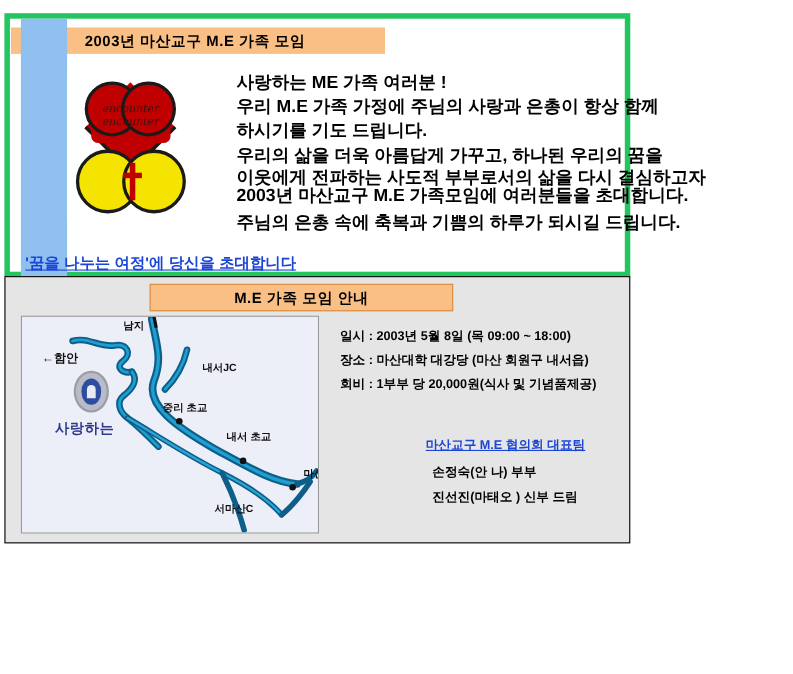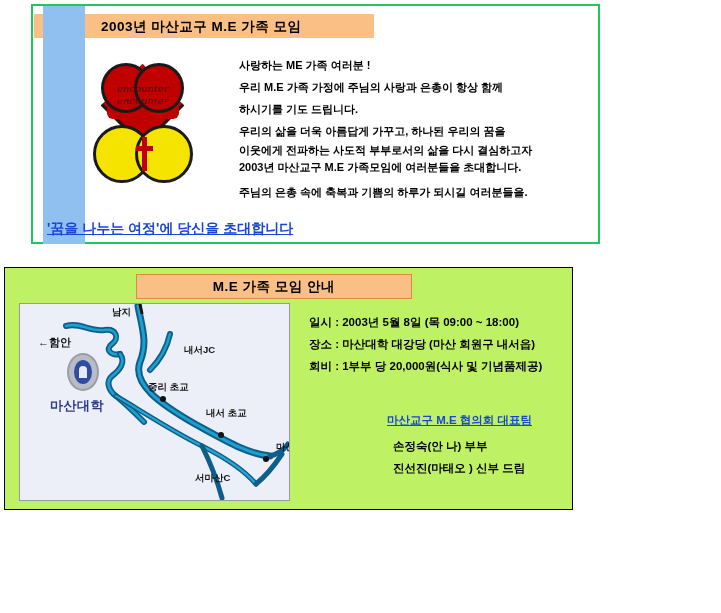--- a/index.html
+++ b/index.html
@@ -13,27 +13,26 @@
     height: 613px;
     font-family: "Liberation Sans", "DejaVu Sans", sans-serif;
     position: relative;
     overflow: hidden;
   }
 
   
   #panel-invitation {
     position: absolute;
     left: 4px;
-    top: 4px;
+    top: 12px;
     width: 569px;
     height: 240px;
-    border: 2px solid #22c55e;
+    border: 5px solid #22c55e;
     background: #ffffff;
     box-sizing: border-box;
-    margin-left: 27px;
   }
   .orange-title-band {
     position: absolute;
     left: 1px;
     top: 8px;
     width: 340px;
     height: 24px;
     background: #f9bf85;
   }
   .blue-stripe {
@@ -151,21 +150,21 @@
     height: 5px;
     background: #c00000;
     z-index: 7;
   }
 
   .invitation-body {
     position: absolute;
     left: 206px;
     top: 48px;
     width: 350px;
-    font-size: 11px;
+    font-size: 16px;
     font-weight: bold;
     color: #000000;
     line-height: 22px;
   }
   .invitation-body p { margin: 0 0 0 0; white-space: nowrap; }
   .invitation-body p.tight { line-height: 17px; }
 
   .invitation-link {
     position: absolute;
     left: 14px;
@@ -180,23 +179,22 @@
   }
 
   
   #panel-details {
     position: absolute;
     left: 4px;
     top: 251px;
     width: 569px;
     height: 243px;
     border: 1px solid #000000;
-    background: #bef264;
-    box-sizing: border-box;
-    margin-top: 16px;
+    background: #e5e5e5;
+    box-sizing: border-box;
   }
   .details-title-badge {
     position: absolute;
     left: 131px;
     top: 6px;
     width: 276px;
     height: 25px;
     background: #f9bf85;
     border: 1px solid #d98c3c;
     box-sizing: border-box;
@@ -342,21 +340,21 @@
     <div class="cross-h"></div>
   </div>
 
   <div class="invitation-body">
     <p>사랑하는 ME 가족 여러분 !</p>
     <p>우리 M.E 가족 가정에 주님의 사랑과 은총이 항상 함께</p>
     <p>하시기를 기도 드립니다.</p>
     <p>우리의 삶을 더욱 아름답게 가꾸고, 하나된 우리의 꿈을</p>
     <p class="tight">이웃에게 전파하는 사도적 부부로서의 삶을 다시 결심하고자</p>
     <p class="tight">2003년 마산교구 M.E 가족모임에 여러분들을 초대합니다.</p>
-    <p style="margin-top:5px">주님의 은총 속에 축복과 기쁨의 하루가 되시길 여러분들을.</p>
+    <p style="margin-top:5px">주님의 은총 속에 축복과 기쁨의 하루가 되시길 드립니다.</p>
   </div>
 
   <a class="invitation-link">'꿈을 나누는 여정'에 당신을 초대합니다</a>
 </div>
 
 <div id="panel-details">
 
   <div class="details-title-badge">M.E 가족 모임 안내</div>
 
   <div id="map-image">
@@ -393,21 +391,21 @@
     <div class="map-dot" style="left:140px; top:92px;"></div>
     <div class="map-label" style="left:186px; top:103px;">내서 초교</div>
     <div class="map-dot" style="left:198px; top:128px;"></div>
     <div class="map-label" style="left:228px; top:137px;padding-left:28px;">마산역</div>
     <div class="map-dot" style="left:243px; top:152px;"></div>
     <div class="map-label" style="left:175px; top:168px;">서마산C</div>
 
     <div class="univ-badge">
       <div class="inner"></div>
     </div>
-    <div class="map-label univ" style="left:30px; top:93px;">마산대학</div>
+    <div class="map-label univ" style="left:30px; top:93px;">사랑하는</div>
   </div>
 
   <div class="details-info">
     <div>일시 : 2003년 5월 8일 (목 09:00 ~ 18:00)</div>
     <div>장소 : 마산대학 대강당 (마산 회원구 내서읍)</div>
     <div>회비 : 1부부 당 20,000원(식사 및 기념품제공)</div>
   </div>
 
   <a class="signature-link">마산교구 M.E 협의회 대표팀</a>
 

